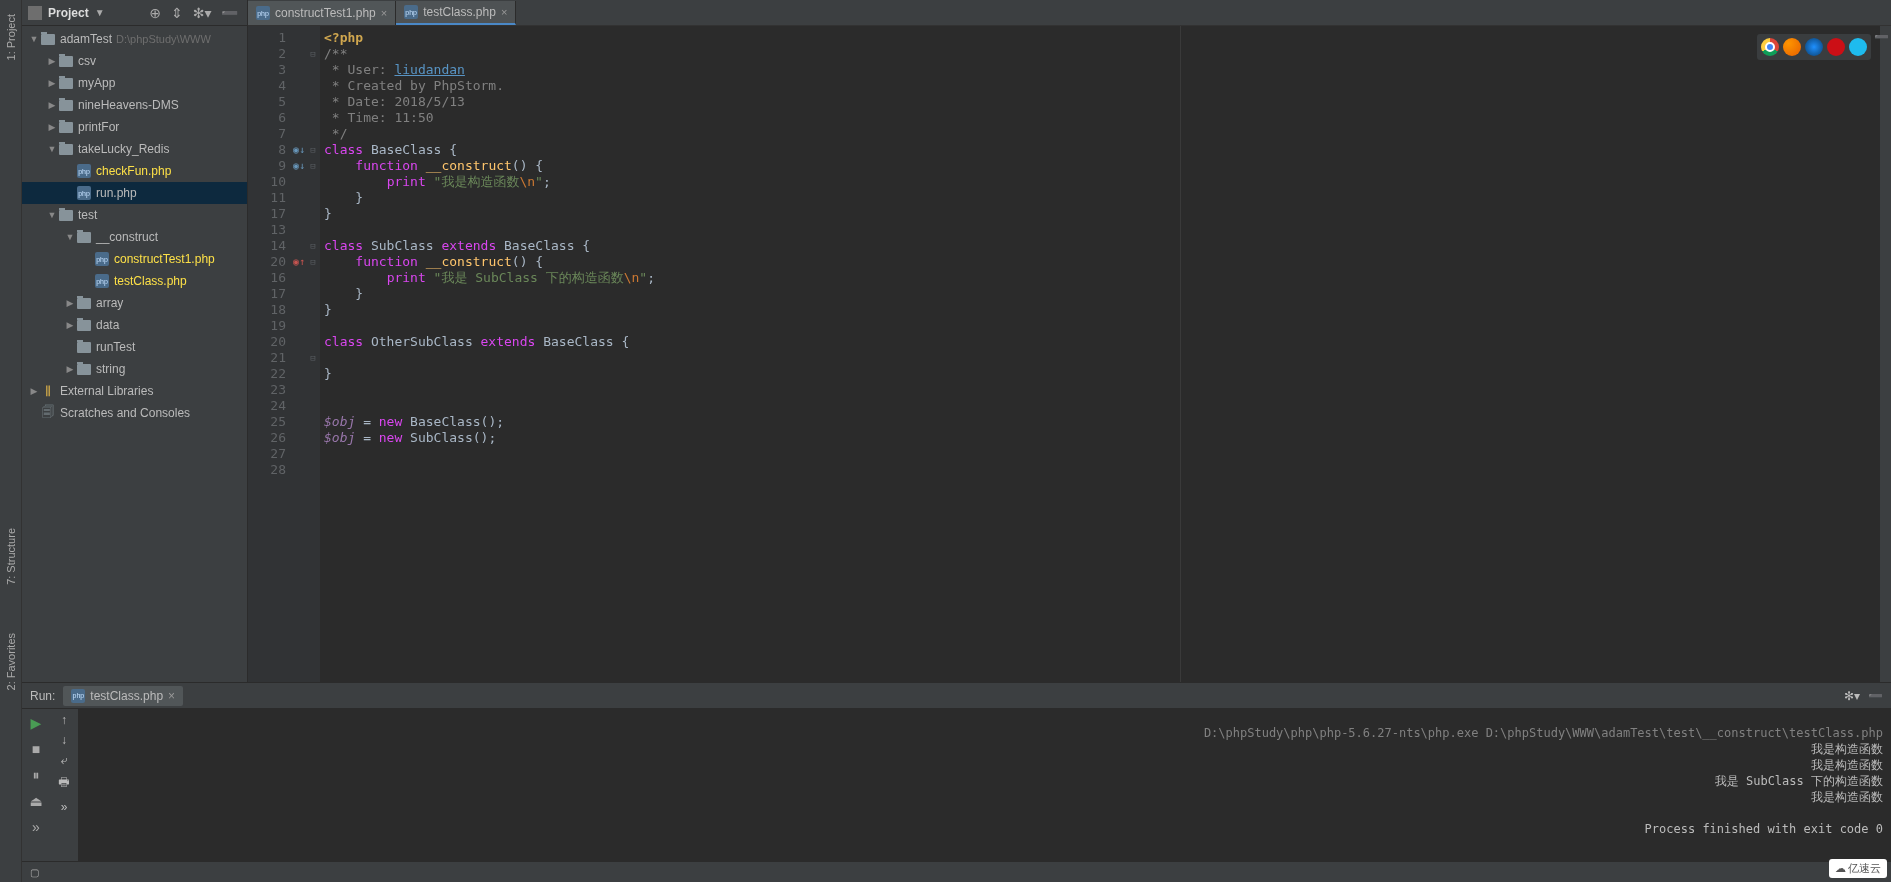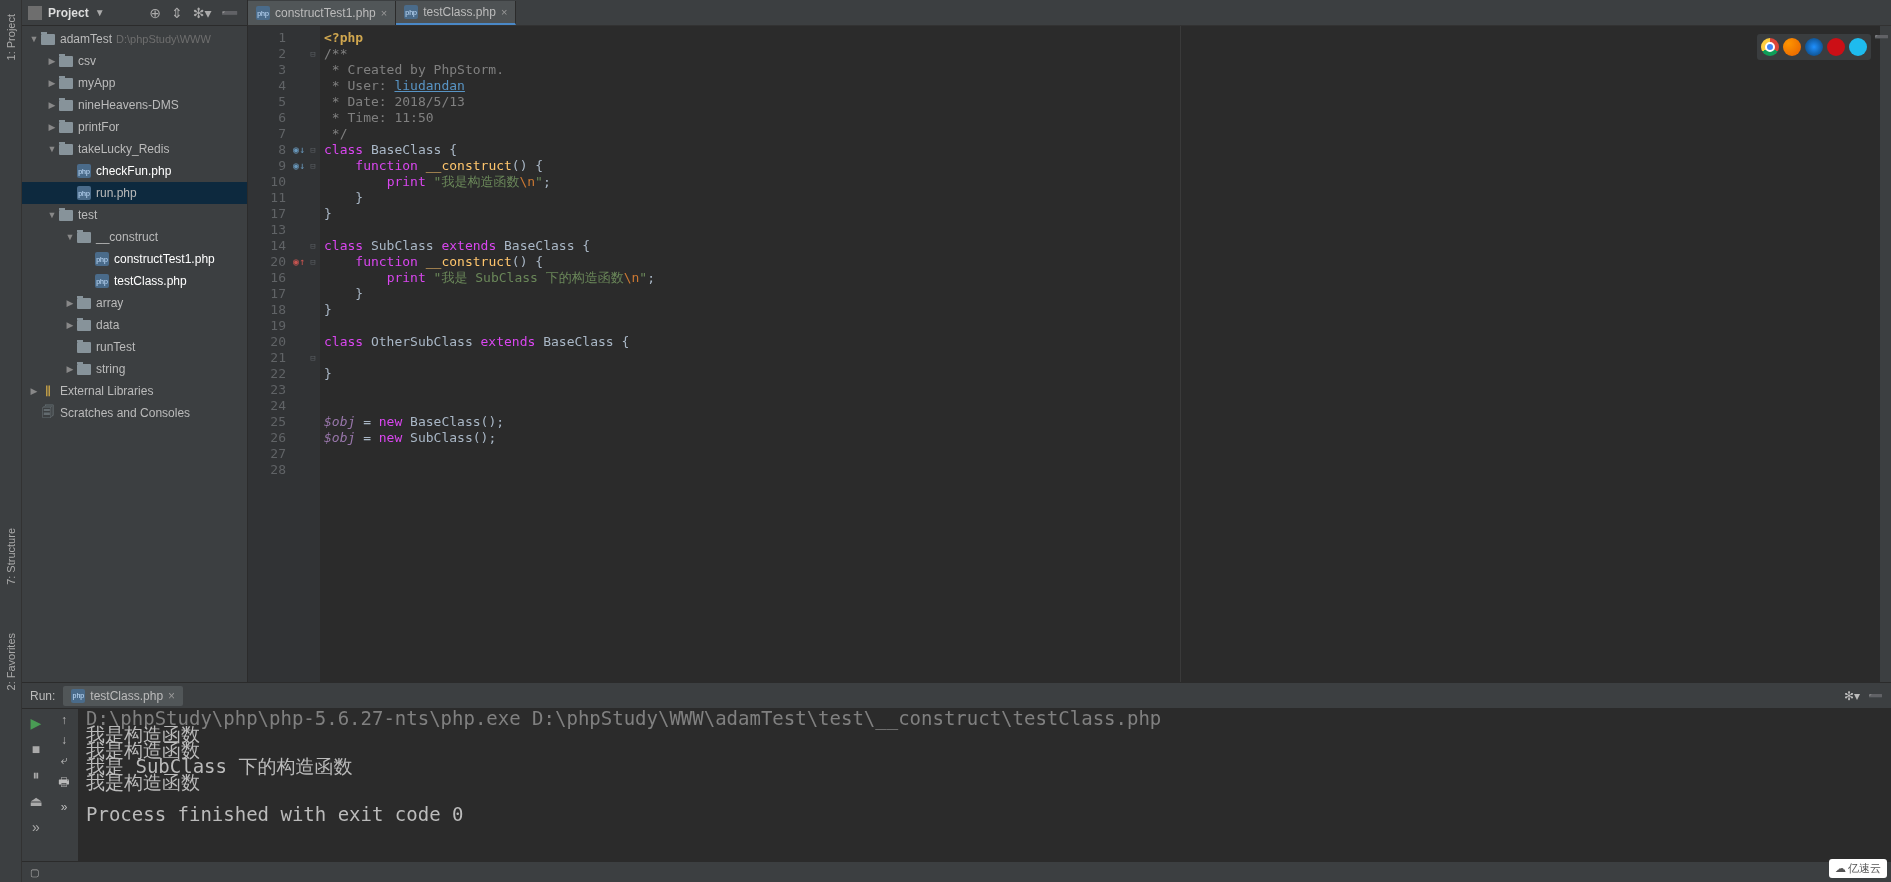--- a/index.html
+++ b/index.html
@@ -19,21 +19,21 @@
 .tree { flex: 1; overflow: auto; padding-top: 2px; }
 .tree-row { display: flex; align-items: center; height: 22px; cursor: pointer; white-space: nowrap; }
 .tree-row.selected { background: #0d293e; color: #fff; }
 .tree-row .arrow { width: 12px; text-align: center; color: #888; font-size: 9px; }
 .tree-row .ficon { width: 16px; height: 14px; margin-right: 4px; display: inline-flex; align-items: center; justify-content: center; }
 .folder-icon { width: 14px; height: 11px; background: #87939a; border-radius: 1px; position: relative; }
 .folder-icon::before { content: ""; position: absolute; top: -2px; left: 0; width: 6px; height: 2px; background: #87939a; }
 .php-icon { width: 14px; height: 14px; background: #4a6b8a; color: #c5e1ff; font-size: 7px; display: flex; align-items: center; justify-content: center; border-radius: 2px; }
 .lib-icon { color: #e8ba4a; font-size: 12px; }
 .tree-row .label { color: #bbb; }
-.tree-row .label.hl { color: #ffffff; }
+.tree-row .label.hl { color: #fde047; }
 .tree-row .path { color: #6e6e6e; margin-left: 4px; font-size: 11px; }
 
 .editor-area { flex: 1; display: flex; flex-direction: column; background: #2b2b2b; position: relative; }
 .tabs { height: 26px; display: flex; align-items: flex-end; background: #3c3f41; border-bottom: 1px solid #323232; }
 .tab { height: 24px; display: flex; align-items: center; padding: 0 8px; gap: 5px; background: #515658; border-right: 1px solid #2b2b2b; cursor: pointer; font-size: 12px; }
 .tab.active { background: #4e5254; border-bottom: 2px solid #4a88c7; }
 .tab .tabname { color: #bbb; }
 .tab .close { color: #999; font-size: 11px; }
 .browsers { position: absolute; top: 34px; right: 20px; display: flex; gap: 4px; z-index: 5; background: rgba(60,63,65,0.9); padding: 4px; border-radius: 3px; }
 .bicon { width: 18px; height: 18px; border-radius: 50%; }
@@ -71,21 +71,21 @@
 .run-header { height: 26px; display: flex; align-items: center; padding: 0 8px; gap: 8px; background: #3c3f41; border-bottom: 1px solid #2b2b2b; }
 .run-header .rlabel { color: #bbb; }
 .run-tab { background: #515658; padding: 3px 8px; display: flex; align-items: center; gap: 5px; border-radius: 2px; }
 .run-header .spacer { flex: 1; }
 .run-body-wrap { flex:1; display:flex; flex-direction:column; }
 .run-body { flex: 1; display: flex; background: #2b2b2b; }
 .run-tools { width: 28px; background: #3c3f41; display: flex; flex-direction: column; align-items: center; padding-top: 4px; gap: 6px; }
 .run-tools .tbtn { width: 20px; height: 20px; display:flex; align-items:center; justify-content:center; color:#aaa; cursor:pointer; font-size:14px; }
 .run-tools .play { color: #499c54; }
 .run-tools2 { width: 28px; background: #3c3f41; display: flex; flex-direction: column; align-items: center; padding-top: 4px; gap: 6px; }
-.console { flex: 1; font-family: Consolas, monospace; font-size: 19px; color: #bbb; padding: 1px 8px; line-height: 16px; white-space: pre; }
+.console { flex: 1; font-family: Consolas, monospace; font-size: 12px; color: #bbb; padding: 16px 8px; line-height: 16px; white-space: pre; text-align: right; }
 .console .path { color: #808080; }
 .statusbar { height: 22px; background: #3c3f41; border-top: 1px solid #2b2b2b; display:flex; align-items:center; padding:0 8px; gap:8px; }
 .statusbar .dd2 { font-size:10px; color:#aaa; }
 .hide-btn { position: absolute; top: 30px; right: 2px; color: #7a7a7a; font-size: 12px; cursor: pointer; z-index:6; }
 
 .watermark { position: absolute; bottom: 4px; right: 4px; background: #fff; color: #555; font-size: 11px; padding: 2px 6px; border-radius: 3px; display:flex; align-items:center; gap:2px;}
 </style>
 </head>
 <body>
 
@@ -346,22 +346,22 @@
               <div class="f"></div>
               <div class="f"></div>
               <div class="f"></div>
               <div class="f"></div>
               <div class="f"></div>
             </div>
           <div class="code" id="code">
             <div class="vline"></div>
           <div class="line"><span class="php-open">&lt;?php</span></div>
               <div class="line"><span class="cmt">/**</span></div>
+              <div class="line"><span class="cmt"> * User: </span><span class="cmt link">liudandan</span></div>
               <div class="line"><span class="cmt"> * Created by PhpStorm.</span></div>
-              <div class="line"><span class="cmt"> * User: </span><span class="cmt link">liudandan</span></div>
               <div class="line"><span class="cmt"> * Date: 2018/5/13</span></div>
               <div class="line"><span class="cmt"> * Time: 11:50</span></div>
               <div class="line"><span class="cmt"> */</span></div>
               <div class="line"><span class="kw">class </span><span class="txt">BaseClass </span><span class="txt">{</span></div>
               <div class="line"><span>    </span><span class="kw">function </span><span class="fn">__construct</span><span class="txt">() {</span></div>
               <div class="line"><span>        </span><span class="kw">print </span><span class="str">"我是构造函数</span><span class="esc">\n</span><span class="str">"</span><span class="txt">;</span></div>
               <div class="line"><span>    </span><span class="txt">}</span></div>
               <div class="line"><span class="txt">}</span></div>
               <div class="line"></div>
               <div class="line"><span class="kw">class </span><span class="txt">SubClass </span><span class="kw">extends </span><span class="txt">BaseClass </span><span class="txt">{</span></div>

